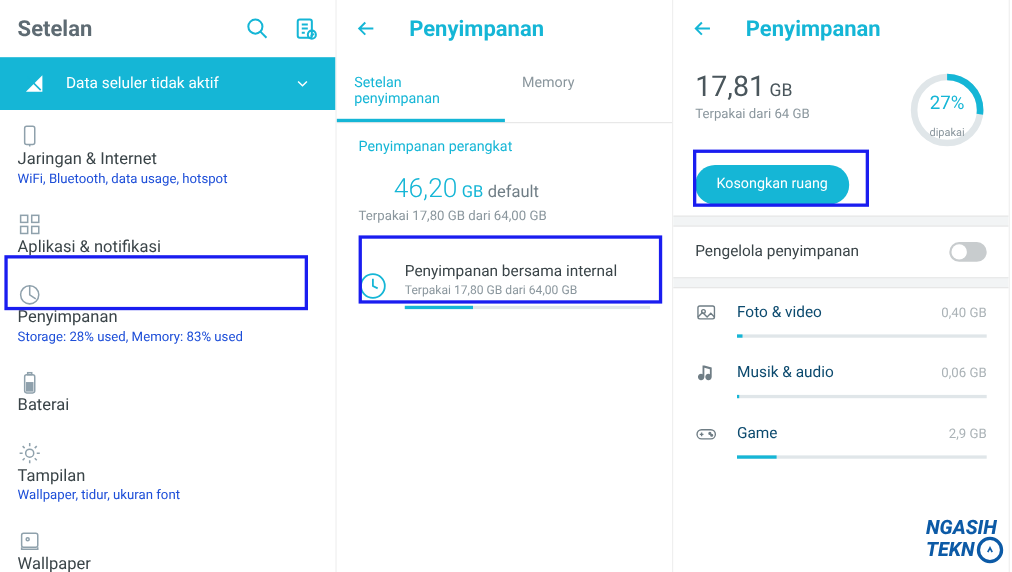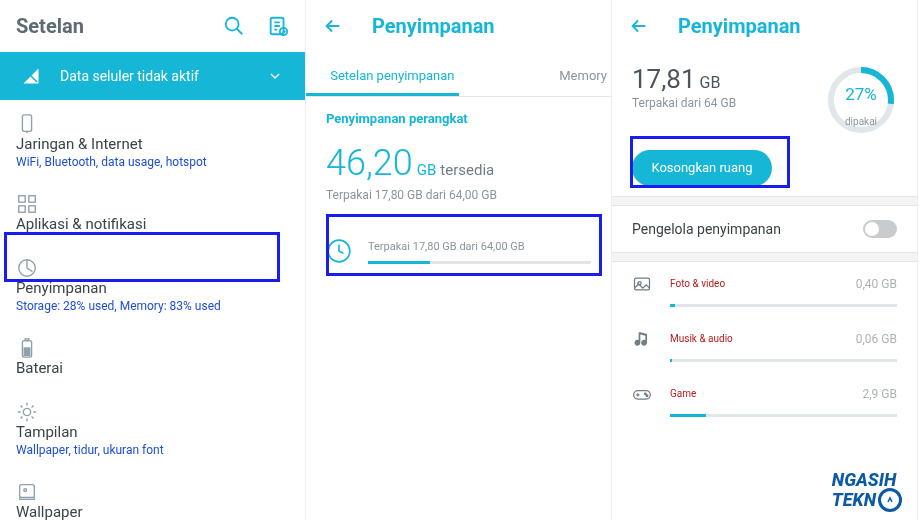--- a/index.html
+++ b/index.html
@@ -20,25 +20,25 @@
     .item { display: flex; align-items: flex-start; padding: 11px 16px; flex-direction: column; }
     .item-icon { width: 22px; height: 22px; flex-shrink: 0; margin-right: 18px; margin-top: 2px; color: #8fa1ac; }
     .item-body { flex: 1; }
     .item-title { font-size: 15px; color: #3a4448; }
     .item-sub { font-size: 12px; color: #1d4ed8; margin-top: 2px; }
     .highlight-blue { border: 3px solid #1a1df0; position: absolute; pointer-events: none; }
     .hl1 { left: 4px; top: 232px; width: 276px; height: 50px; }
     .hl2 { left: 20px; top: 214px; width: 276px; height: 62px; }
     .hl3 { left: 18px; top: 136px; width: 160px; height: 52px; }
     .tabs { display: flex; border-bottom: 1px solid #e6e6e6; padding-top: 6px; }
-    .tab { flex: 1; text-align: right; font-size: 13px; padding: 10px 4px; color: #8a969d; }
+    .tab { flex: 1; text-align: left; font-size: 13px; padding: 10px 16px; color: #8a969d; }
     .tab.active { color: #15b6d6; border-bottom: 3px solid #15b6d6; }
-    .section-label { color: #15b6d6; font-size: 13px; padding: 14px 20px 8px; font-weight: bold; }
+    .section-label { color: #15b6d6; font-size: 13px; padding: 14px 20px 8px; }
     .big-storage { padding: 8px 20px 6px; }
-    .big-num { font-size: 36px; color: #15b6d6; font-weight: 300; }
+    .big-num { font-size: 24px; color: #15b6d6; font-weight: 300; margin-left: 32px; }
     .big-unit { font-size: 15px; color: #15b6d6; }
     .big-tail { font-size: 15px; color: #6f7d85; }
     .big-sub { font-size: 12px; color: #8a969d; margin-top: 4px; }
     .internal-row { display: flex; align-items: center; padding: 10px 20px; margin-top: 20px; }
     .internal-icon { width: 26px; height: 26px; color: #15b6d6; margin-right: 16px; }
     .internal-body { flex: 1; }
     .internal-title { font-size: 14px; color: #3a4448; }
     .internal-sub { font-size: 11px; color: #8a969d; margin-top: 2px; }
     .progress { height: 3px; background: #e0e6e9; margin-top: 8px; position: relative; }
     .progress-fill { height: 3px; background: #15b6d6; width: 28%; }
@@ -50,25 +50,25 @@
     .ring-wrap { width: 72px; height: 72px; position: relative; }
     .ring-pct { position: absolute; top: 20px; left: 0; width: 100%; text-align: center; font-size: 17px; color: #15b6d6; }
     .ring-lbl { position: absolute; top: 52px; left: 0; width: 100%; text-align: center; font-size: 10px; color: #8a969d; }
     .free-btn { background: #15b6d6; color: #fff; border-radius: 24px; width: 140px; padding: 10px 0; text-align: center; font-size: 13px; margin: 10px 20px; line-height: 1.2; }
     .divider { height: 10px; background: #f2f4f5; border-top: 1px solid #e6e6e6; border-bottom: 1px solid #e6e6e6; }
     .mgr-row { display: flex; align-items: center; padding: 14px 20px; font-size: 14px; color: #3a4448; gap: 25px; }
     .mgr-row .toggle { margin-left: auto; width: 34px; height: 18px; background: #c8ccce; border-radius: 10px; position: relative; }
     .toggle::after { content: ""; width: 14px; height: 14px; background: #fff; border-radius: 50%; position: absolute; top: 2px; left: 2px; }
     .cat-row { display: flex; align-items: center; padding: 12px 20px 2px; }
     .cat-icon { width: 20px; height: 20px; color: #6f7d85; margin-right: 18px; }
-    .cat-title { flex: 1; font-size: 10px; color: #b91c1c; }
+    .cat-title { flex: 1; font-size: 14px; color: #0c4a6e; }
     .cat-val { font-size: 12px; color: #aab2b6; }
     .cat-bar { height: 3px; background: #e0e6e9; margin: 8px 20px 10px 58px; position: relative; }
     .cat-bar-fill { height: 3px; background: #15b6d6; }
-    .watermark { position: absolute; right: 18px; bottom: 8px; font-size: 18px; font-weight: 800; font-style: italic; color: #0c5aa6; text-shadow: 1px 1px 0 #fff; pointer-events: none; line-height: 0.9; }
+    .watermark { position: absolute; right: 8px; bottom: 8px; font-size: 18px; font-weight: 800; font-style: italic; color: #0c5aa6; text-shadow: 1px 1px 0 #fff; pointer-events: none; line-height: 0.9; }
     .watermark .wm2 { display: flex; align-items: center; }
     .wm-circle { width: 24px; height: 24px; border: 3px solid #0c5aa6; border-radius: 50%; margin-left: 2px; display: inline-flex; align-items: center; justify-content: center; }
   </style>
 </head>
 <body>
 
 <div class="panel">
   <div class="header">
     <span class="header-title">Setelan</span>
     <div class="header-icons">
@@ -177,29 +177,30 @@
         <path d="M19 12H5M11 18l-6-6 6-6"></path>
       </svg>
     <span class="header-title-accent">Penyimpanan</span>
   </div>
   <div class="tabs">
     <div class="tab active">Setelan penyimpanan</div>
     <div class="tab">Memory</div>
   </div>
   <div class="section-label">Penyimpanan perangkat</div>
   <div class="big-storage">
-    <div><span class="big-num">46,20</span> <span class="big-unit">GB</span> <span class="big-tail">tersedia</span></div>
+    <div><span class="big-num">46,20</span> <span class="big-unit">GB</span> <span class="big-tail">default</span></div>
     <div class="big-sub">Terpakai 17,80 GB dari 64,00 GB</div>
   </div>
   <div class="internal-row">
     <svg class="internal-icon" viewBox="0 0 24 24" fill="none" stroke="currentColor" stroke-width="1.5">
         <circle cx="12" cy="12" r="10"></circle>
         <path d="M12 6v6l4 2"></path>
       </svg>
     <div class="internal-body">
+      <div class="internal-title">Penyimpanan bersama internal</div>
       <div class="internal-sub">Terpakai 17,80 GB dari 64,00 GB</div>
       <div class="progress">
           <div class="progress-fill"></div>
         </div>
     </div>
   </div>
   <div class="highlight-blue hl2"></div>
 </div>
 
 <div class="panel">

